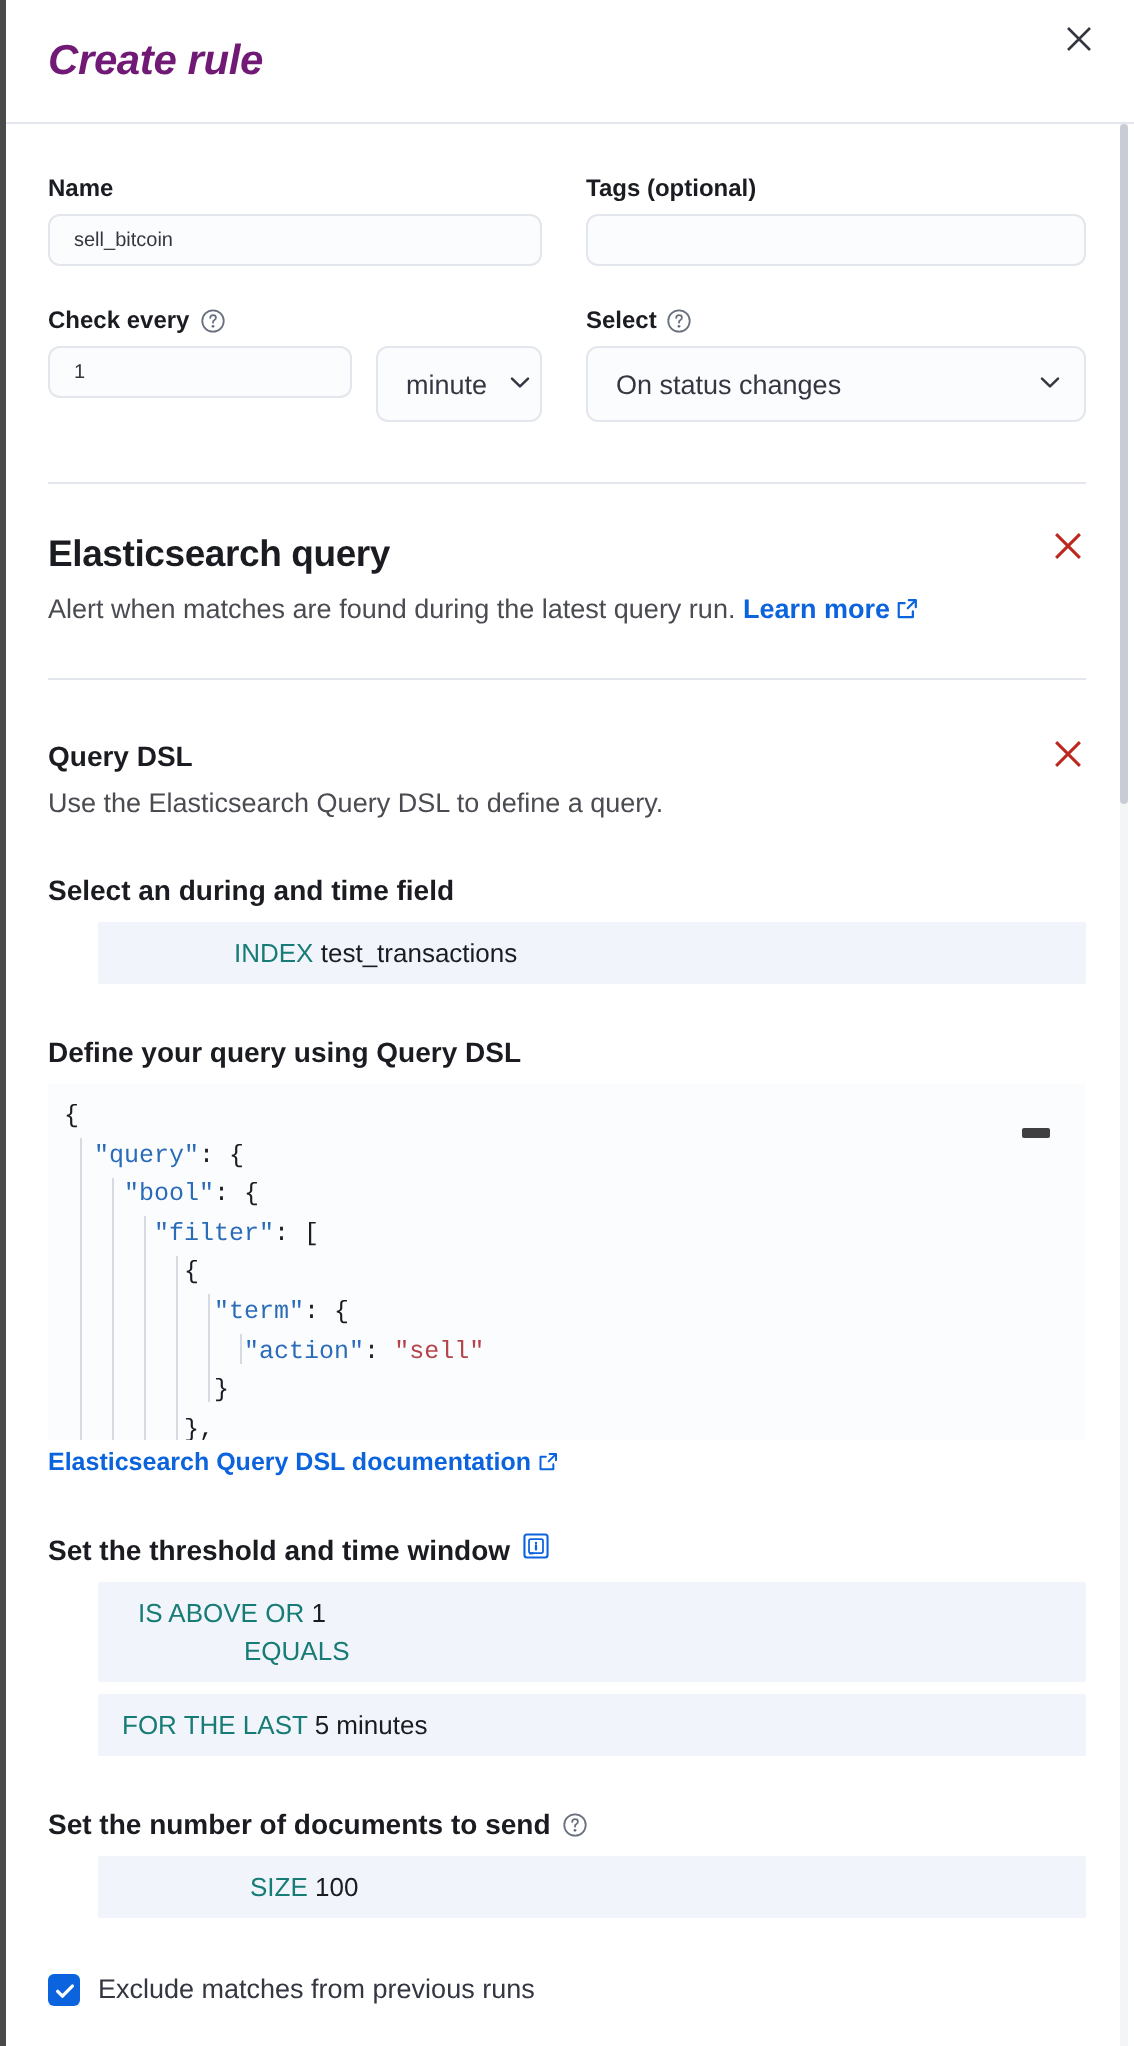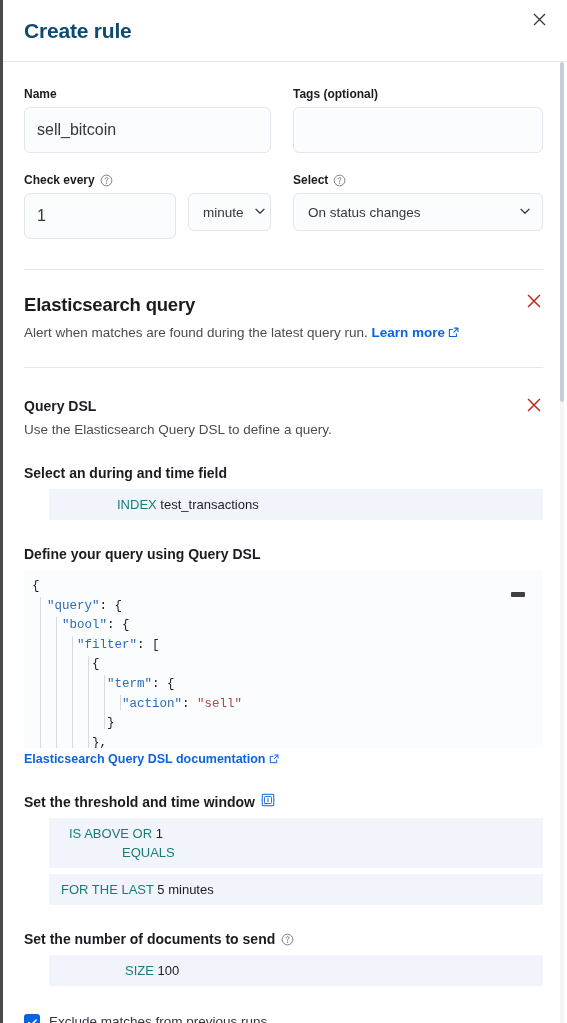--- a/index.html
+++ b/index.html
@@ -30,22 +30,23 @@
     height: 62px;
     background: #ffffff;
     border-bottom: 1px solid #e3e6ee;
     padding: 0 24px;
     display: flex;
     align-items: center;
   }
   .flyout-title {
     font-size: 21px;
     font-weight: 700;
-    color: #0c4a6e;
+    color: #701a75;
     letter-spacing: -0.2px;
+    font-style: italic;
   }
   .close-btn {
     position: absolute;
     right: 16px;
     top: 7px;
     width: 24px; height: 24px;
     display: flex; align-items: center; justify-content: center;
     cursor: pointer;
     color: #343741;
   }
@@ -95,27 +96,27 @@
     gap: 5px;
     line-height: 18px;
   }
   .help-icon {
     width: 13px; height: 13px;
     display: inline-block;
     vertical-align: middle;
   }
   .txt-input {
     width: 100%;
-    height: 46px;
+    height: 26px;
     background: #fbfcfd;
     border: 1px solid #e4e6ed;
     border-radius: 6px;
     padding: 4px 12px;
     font-family: "Liberation Sans", sans-serif;
-    font-size: 16px;
+    font-size: 10px;
     color: #343741;
     display: flex;
     align-items: center;
     cursor: text;
   }
   .row-gap { height: 18px; grid-column: 1 / -1; }
 
   .check-every-wrap {
     display: flex;
     gap: 12px;

